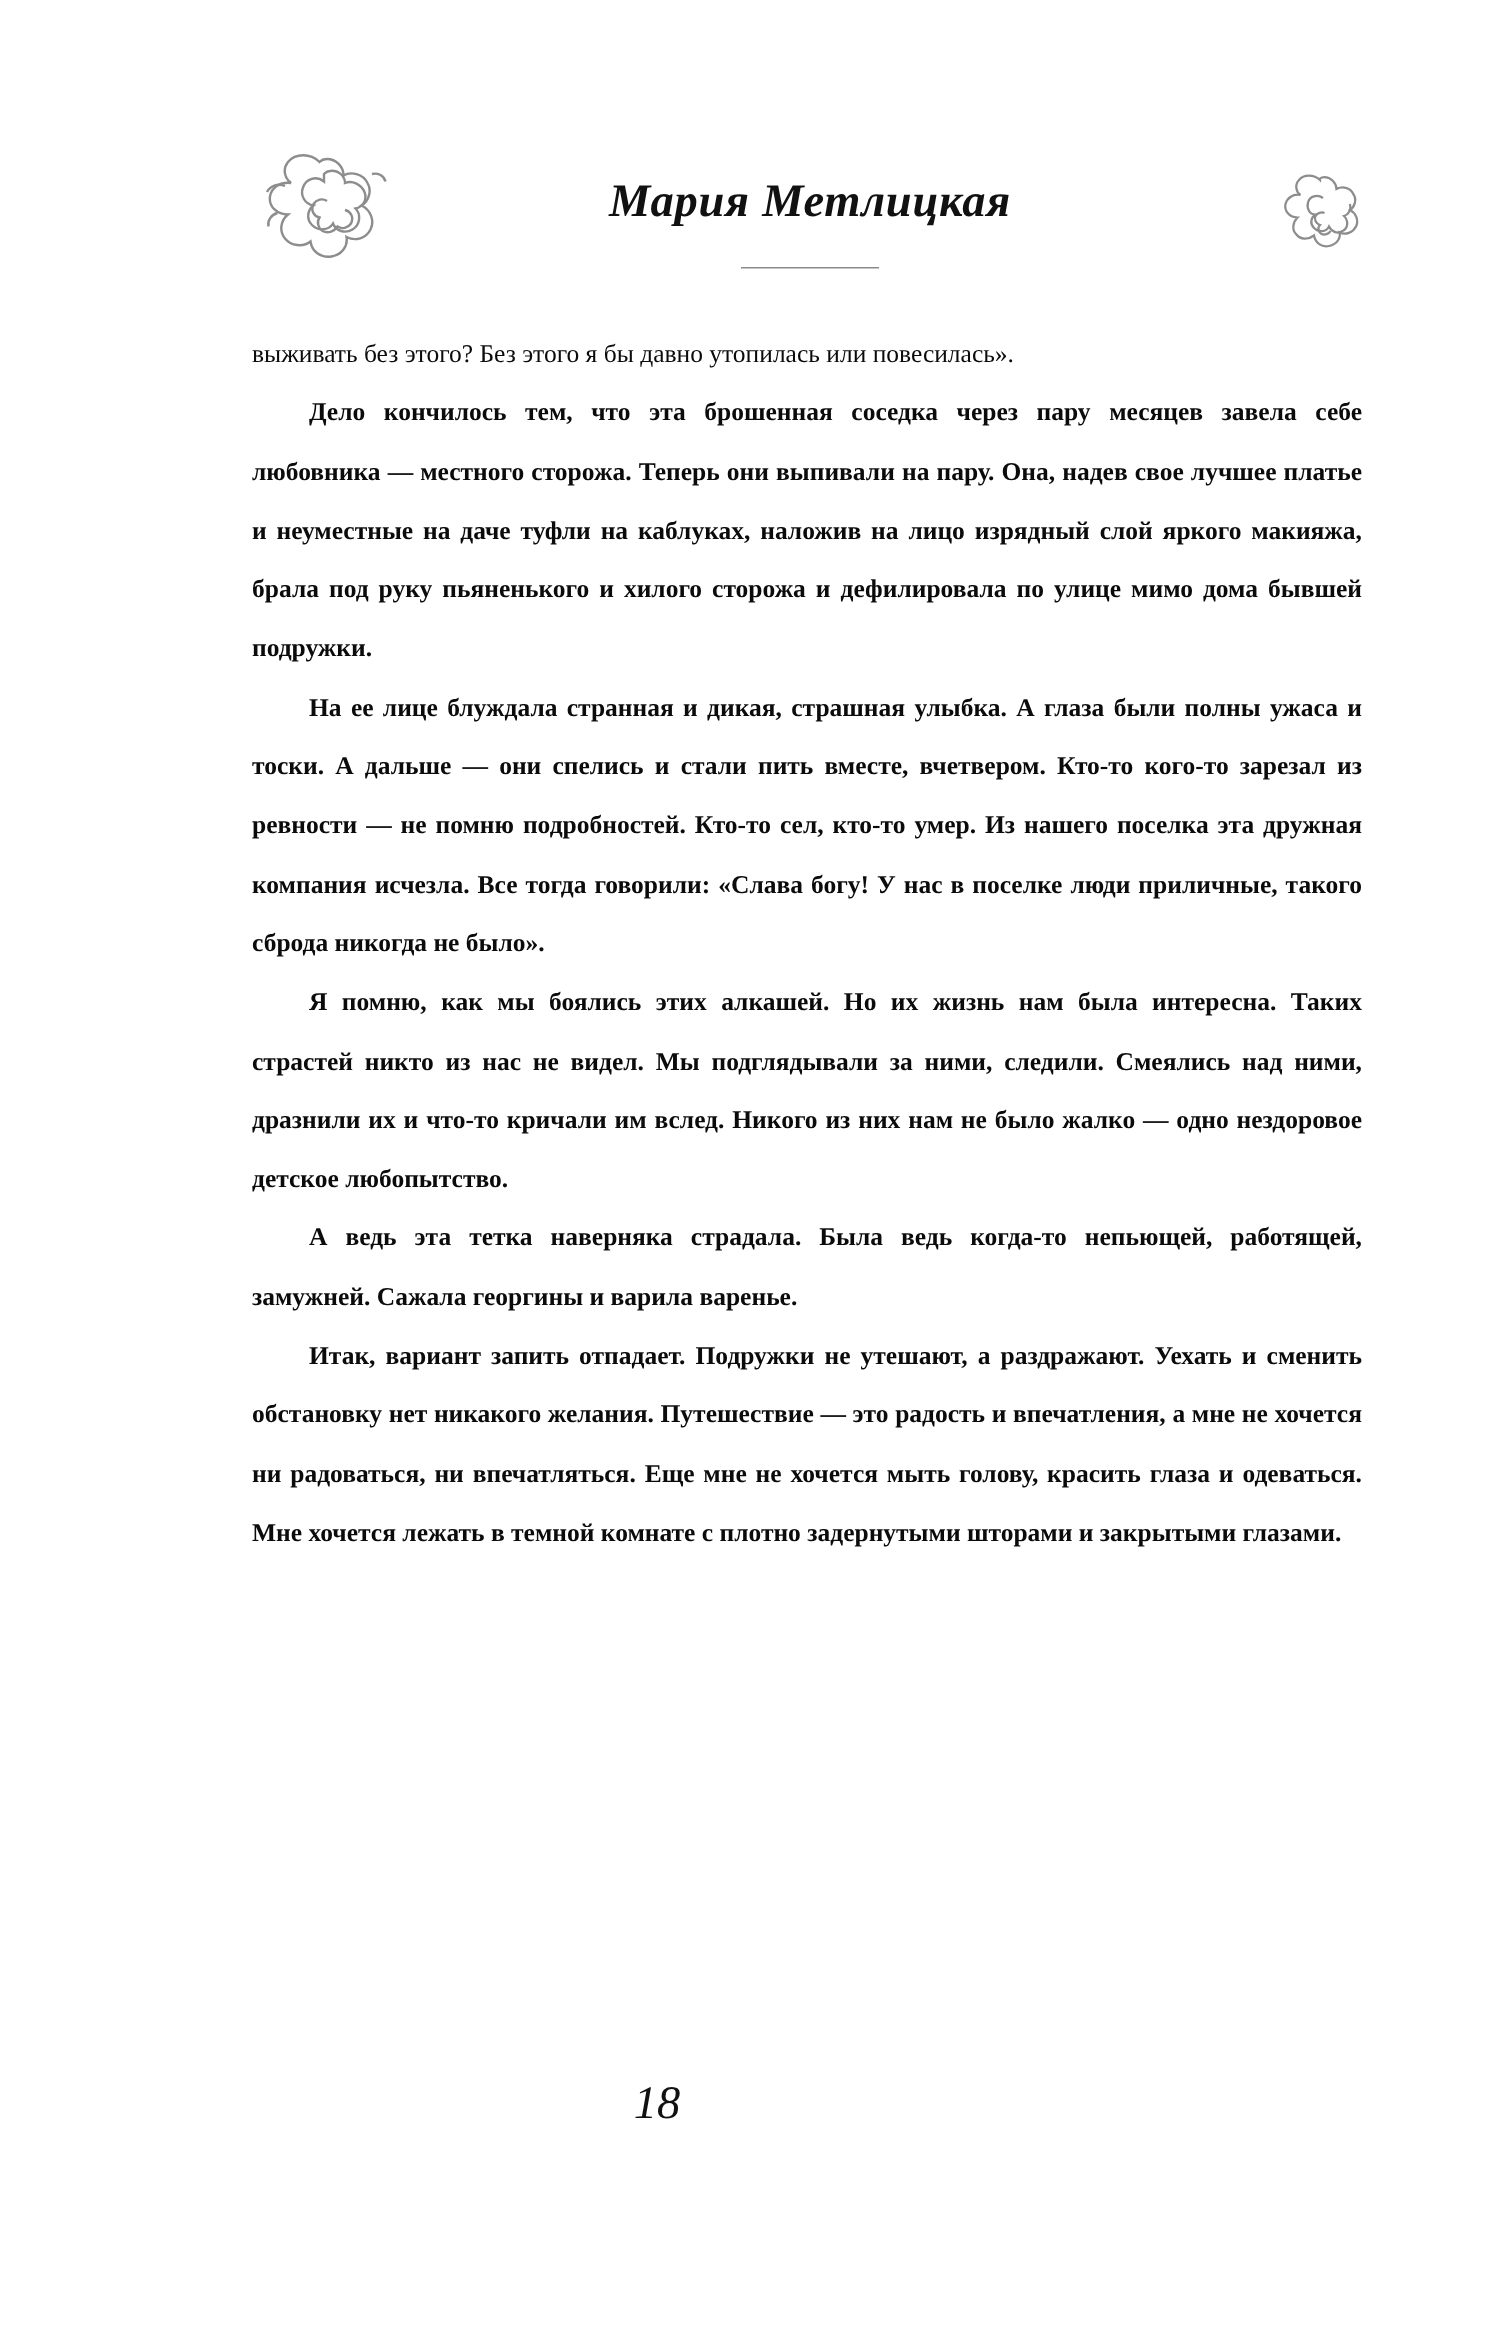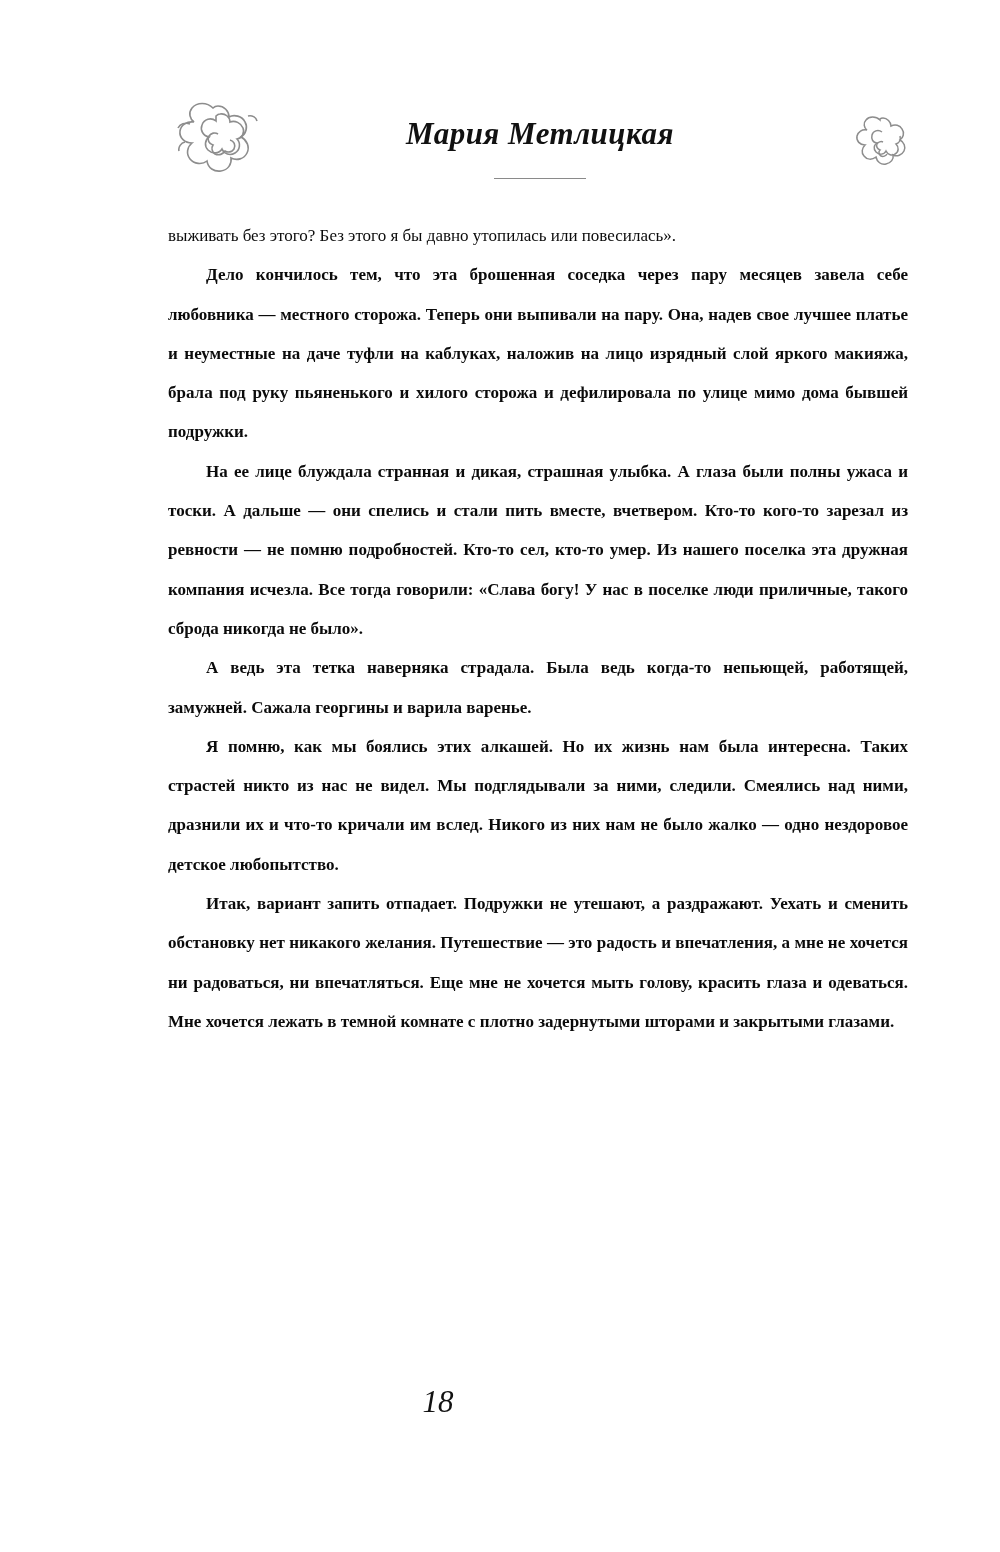--- a/index.html
+++ b/index.html
@@ -115,20 +115,20 @@
       </svg>
     </span>
 
     <div class="header-rule"></div>
   </div>
 
   <div class="body-text">
     <p>выживать без этого? Без этого я бы давно утопилась или повесилась».</p>
     <p class="indent">Дело кончилось тем, что эта брошенная соседка через пару месяцев завела себе любовника — местного сторожа. Теперь они выпивали на пару. Она, надев свое лучшее платье и неуместные на даче туфли на каблуках, наложив на лицо изрядный слой яркого макияжа, брала под руку пьяненького и хилого сторожа и дефилировала по улице мимо дома бывшей подружки.</p>
     <p class="indent">На ее лице блуждала странная и дикая, страшная улыбка. А глаза были полны ужаса и тоски. А дальше — они спелись и стали пить вместе, вчетвером. Кто-то кого-то зарезал из ревности — не помню подробностей. Кто-то сел, кто-то умер. Из нашего поселка эта дружная компания исчезла. Все тогда говорили: «Слава богу! У нас в поселке люди приличные, такого сброда никогда не было».</p>
+    <p class="indent">Я помню, как мы боялись этих алкашей. Но их жизнь нам была интересна. Таких страстей никто из нас не видел. Мы подглядывали за ними, следили. Смеялись над ними, дразнили их и что-то кричали им вслед. Никого из них нам не было жалко — одно нездоровое детское любопытство.</p>
     <p class="indent">А ведь эта тетка наверняка страдала. Была ведь когда-то непьющей, работящей, замужней. Сажала георгины и варила варенье.</p>
-    <p class="indent">Я помню, как мы боялись этих алкашей. Но их жизнь нам была интересна. Таких страстей никто из нас не видел. Мы подглядывали за ними, следили. Смеялись над ними, дразнили их и что-то кричали им вслед. Никого из них нам не было жалко — одно нездоровое детское любопытство.</p>
     <p class="indent">Итак, вариант запить отпадает. Подружки не утешают, а раздражают. Уехать и сменить обстановку нет никакого желания. Путешествие — это радость и впечатления, а мне не хочется ни радоваться, ни впечатляться. Еще мне не хочется мыть голову, красить глаза и одеваться. Мне хочется лежать в темной комнате с плотно задернутыми шторами и закрытыми глазами.</p>
   </div>
 
   <div class="folio">18</div>
 
 </div>
 
 </body></html>

